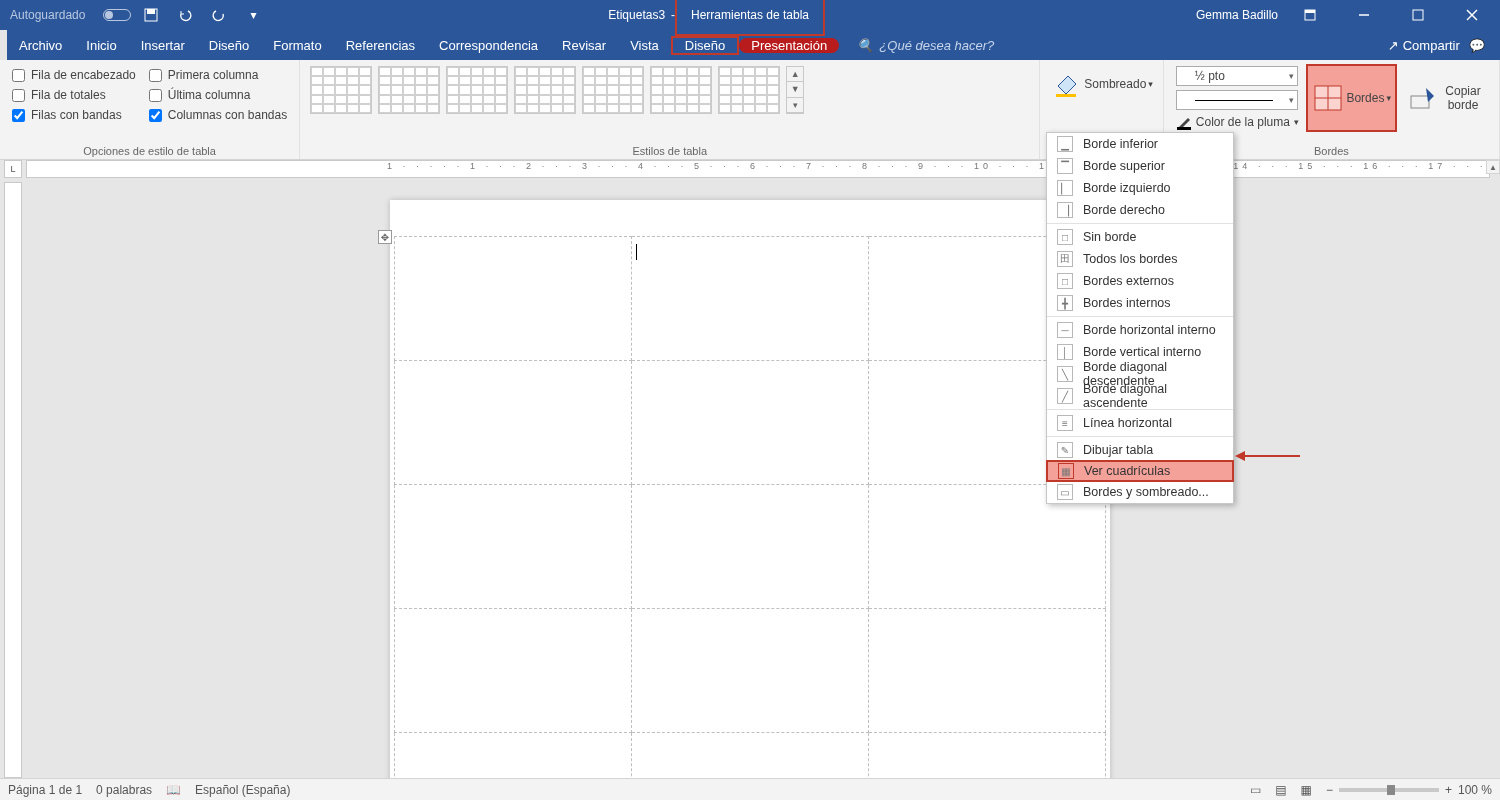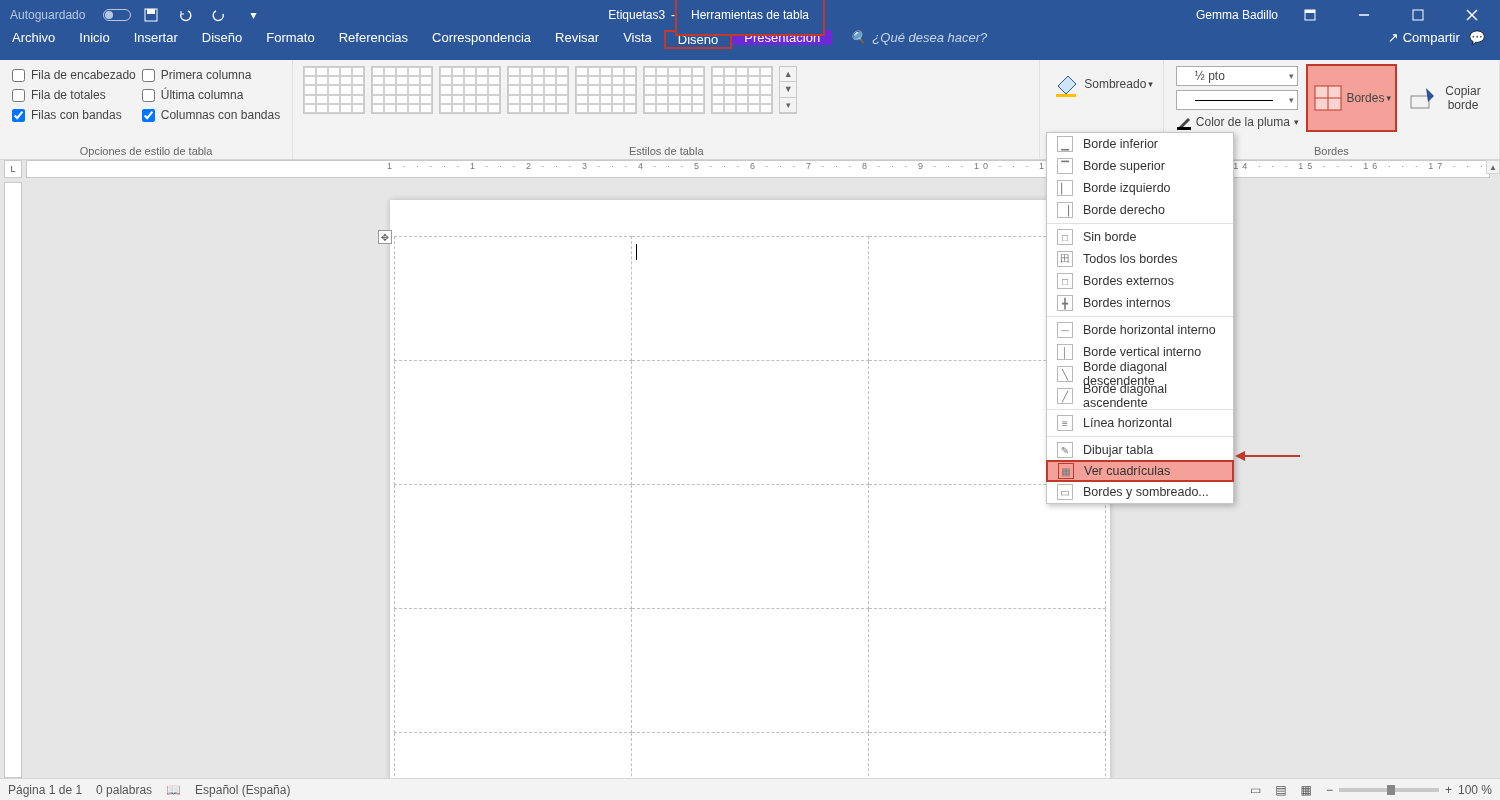--- a/index.html
+++ b/index.html
@@ -11,32 +11,32 @@
 .autosave { color:#b8c7e0; font-size:12px; display:flex; align-items:center; gap:18px; }
 .toggle { width:28px; height:12px; border:1px solid #b8c7e0; border-radius:8px; position:relative; }
 .toggle::after { content:""; width:8px; height:8px; background:#b8c7e0; border-radius:50%; position:absolute; left:1px; top:1px; }
 .qat-icon { width:16px; height:16px; display:inline-flex; align-items:center; justify-content:center; color:#fff; margin:0 6px; cursor:pointer; }
 .doc-title { position:absolute; left:50%; transform:translateX(-140%); display:flex; gap:6px; }
 .tool-tab { position:absolute; left:50%; transform:translateX(-50%); border:2px solid #c0392b; background:#2b579a; padding:12px 14px; font-size:12px; color:#fff; }
 .titlebar .right { position:absolute; right:0; display:flex; align-items:center; gap:10px; padding-right:6px; }
 .win-btn { width:44px; height:30px; display:flex; align-items:center; justify-content:center; cursor:pointer; }
 
 
-.ribbon-tabs { height:30px; background:#2b579a; display:flex; align-items:flex-start; color:#fff; font-size:13px; }
+.ribbon-tabs { height:30px; background:#2b579a; display:flex; align-items:center; color:#fff; font-size:13px;margin-left:7px; }
 .ribbon-tabs .tab { padding:0 12px; display:flex; align-items:center; cursor:pointer; }
 .ribbon-tabs .tab.active-red { border:2px solid #c0392b; background:#2b579a; }
-.ribbon-tabs .tab.active-dark { background:#6d28d9; }
+.ribbon-tabs .tab.active-dark { background:#b91c1c;border-radius:11px; }
 .tellme { display:flex; align-items:center; gap:6px; padding-left:18px; color:#c7d4ea; font-style:italic; }
 .shareblock { margin-left:auto; display:flex; align-items:center; gap:10px; padding-right:14px; font-size:13px; }
 
 
 .ribbon { height:100px; background:#f3f3f3; border-bottom:1px solid #d4d4d4; display:flex; font-size:12px; color:#444; }
 .group { border-right:1px solid #e1e1e1; padding:4px 8px 2px; display:flex; flex-direction:column; justify-content:space-between; }
 .group-label { text-align:center; font-size:11px; color:#666; padding-top:2px; }
-.opts { display:flex; gap:6px; padding:4px 4px 0; }
+.opts { display:flex; gap:13px; padding:4px 4px 0; }
 .opts-col { display:flex; flex-direction:column; gap:6px; }
 .chk { display:flex; align-items:center; gap:6px; cursor:pointer; }
 .chk input { width:13px; height:13px; }
 
 
 .gallery { display:flex; gap:6px; padding:2px; }
 .style-thumb { width:62px; height:48px; border:1px solid #c9c9c9; background:#fff; display:grid; grid-template-columns:repeat(5,1fr); grid-template-rows:repeat(5,1fr); cursor:pointer; }
 .style-thumb div { border:1px solid #d0d0d0; }
 .gal-nav { width:18px; display:flex; flex-direction:column; border:1px solid #c9c9c9; }
 .gal-nav span { flex:1; display:flex; align-items:center; justify-content:center; border-bottom:1px solid #c9c9c9; cursor:pointer; font-size:9px; color:#666; }

